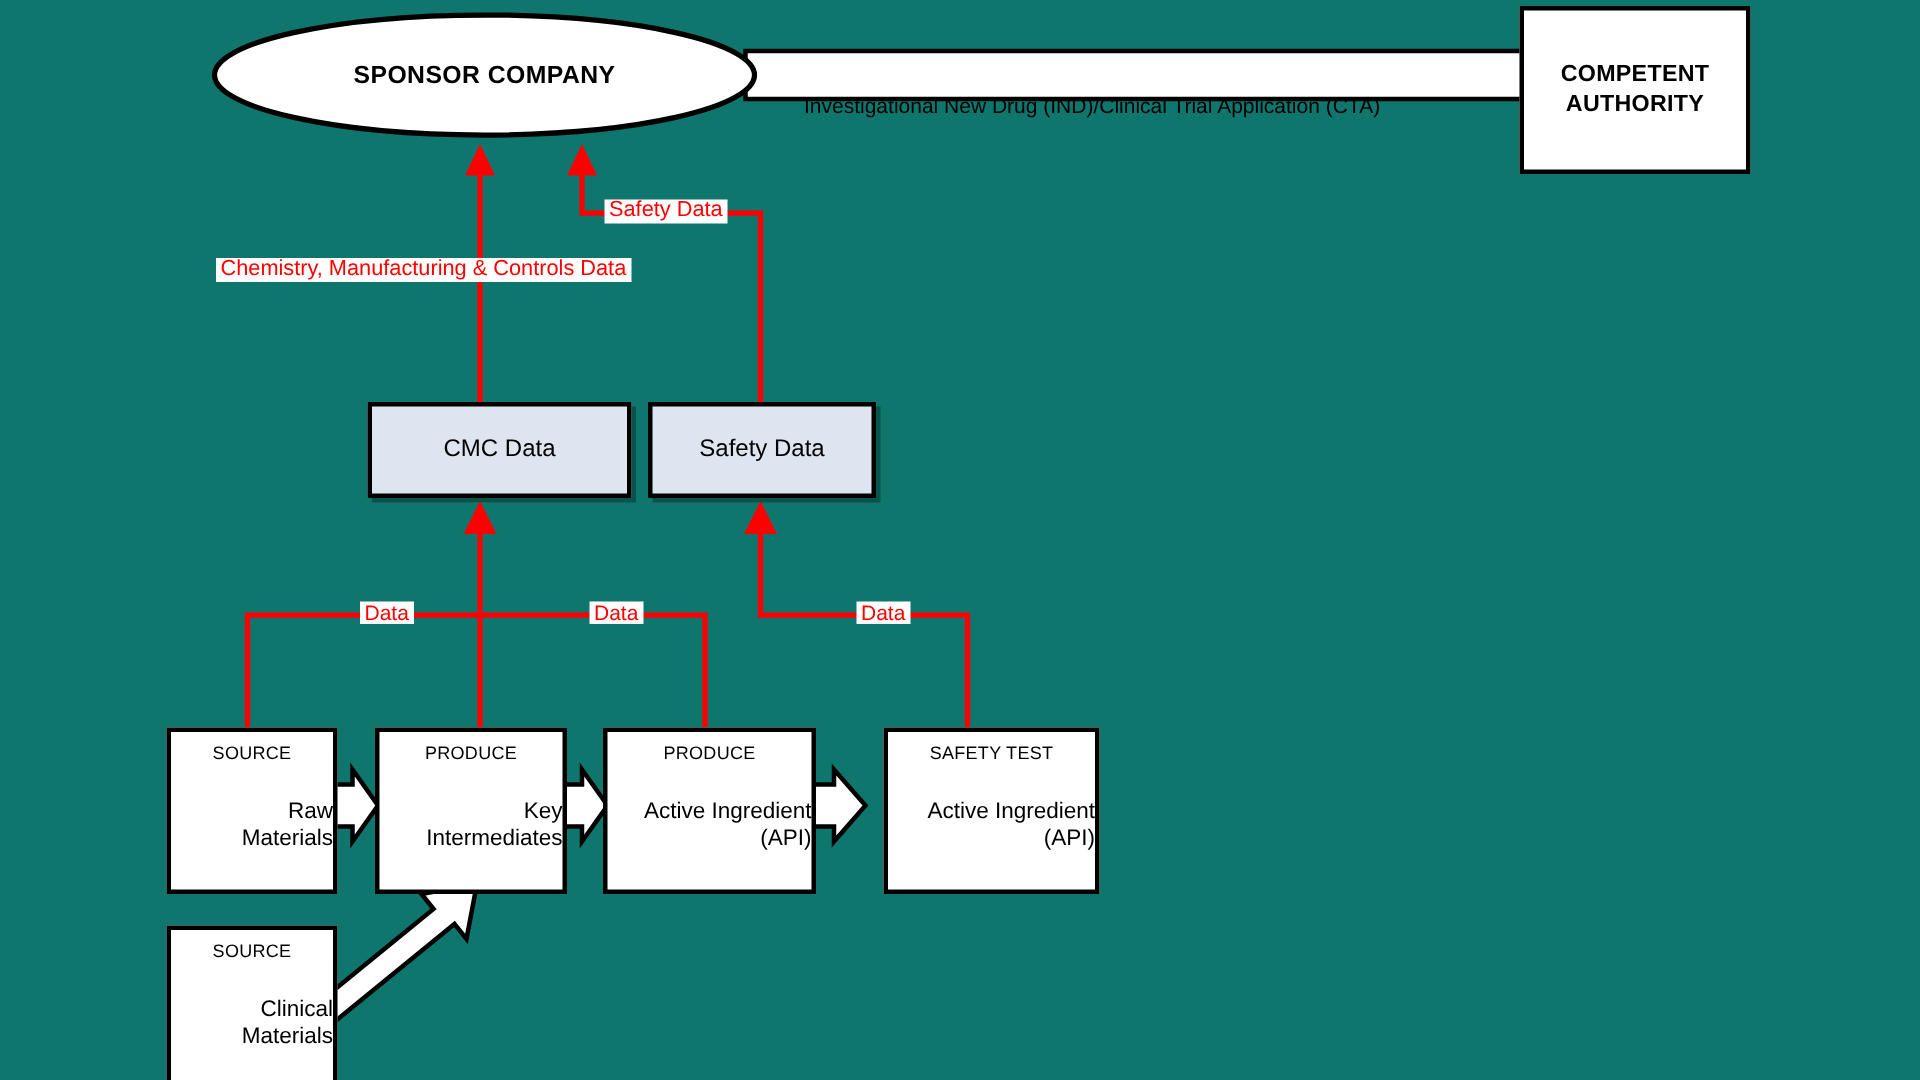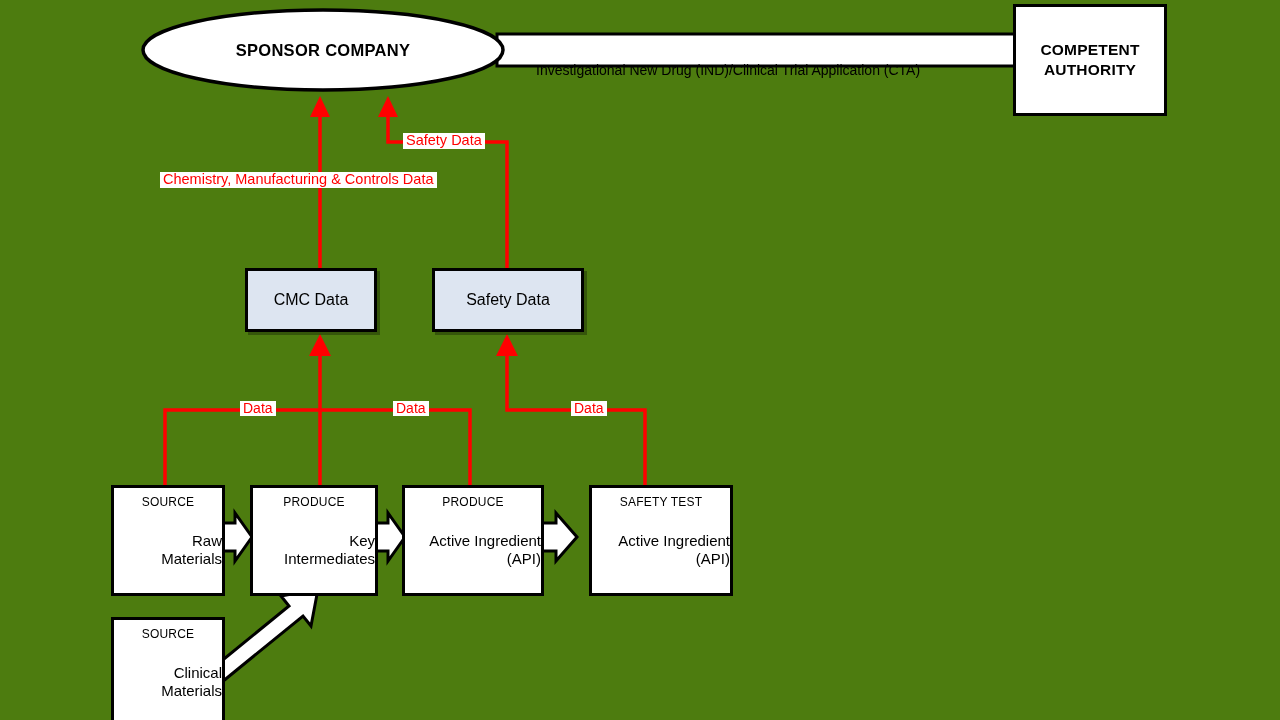--- a/index.html
+++ b/index.html
@@ -8,21 +8,21 @@
     padding: 0;
     background: #ffffff;
   }
   body {
     font-family: "Liberation Sans", sans-serif;
   }
   #canvas {
     position: relative;
     width: 1280px;
     height: 720px;
-    background: #4d7c0f;
+    background: #0f766e;
     overflow: hidden;
   }
   .svg-layer {
     position: absolute;
     left: 0;
     top: 0;
     width: 1280px;
     height: 720px;
   }
   .node {
@@ -169,25 +169,25 @@
     <span class="ellipse-label">SPONSOR COMPANY</span>
   </div>
 
   <div class="flow-text" style="left:536px; top:42px;">Investigational New Drug (IND)/Clinical Trial Application (CTA)</div>
 
   <div class="node box" style="left:1013px; top:4px; width:154px; height:112px;">
     <span class="authority-label">COMPETENT</span>
     <span class="authority-label">AUTHORITY</span>
   </div>
 
-  <div class="red-label" style="left:160px; top:172px;">Chemistry, Manufacturing &amp; Controls Data</div>
+  <div class="red-label" style="left:144px; top:172px;">Chemistry, Manufacturing &amp; Controls Data</div>
 
   <div class="red-label" style="left:403px; top:133px;">Safety Data</div>
 
-  <div class="node box box-shadow fill-blue" style="left:245px; top:268px; width:132px; height:64px;">
+  <div class="node box box-shadow fill-blue" style="left:245px; top:268px; width:176px; height:64px;">
     <span class="panel-label">CMC Data</span>
   </div>
 
   <div class="node box box-shadow fill-blue" style="left:432px; top:268px; width:152px; height:64px;">
     <span class="panel-label">Safety Data</span>
   </div>
 
   <div class="red-label red-label-sm" style="left:222px; top:401px;">Data</div>
   <div class="red-label red-label-sm" style="left:375px; top:401px;">Data</div>
   <div class="red-label red-label-sm" style="left:553px; top:401px;">Data</div>

